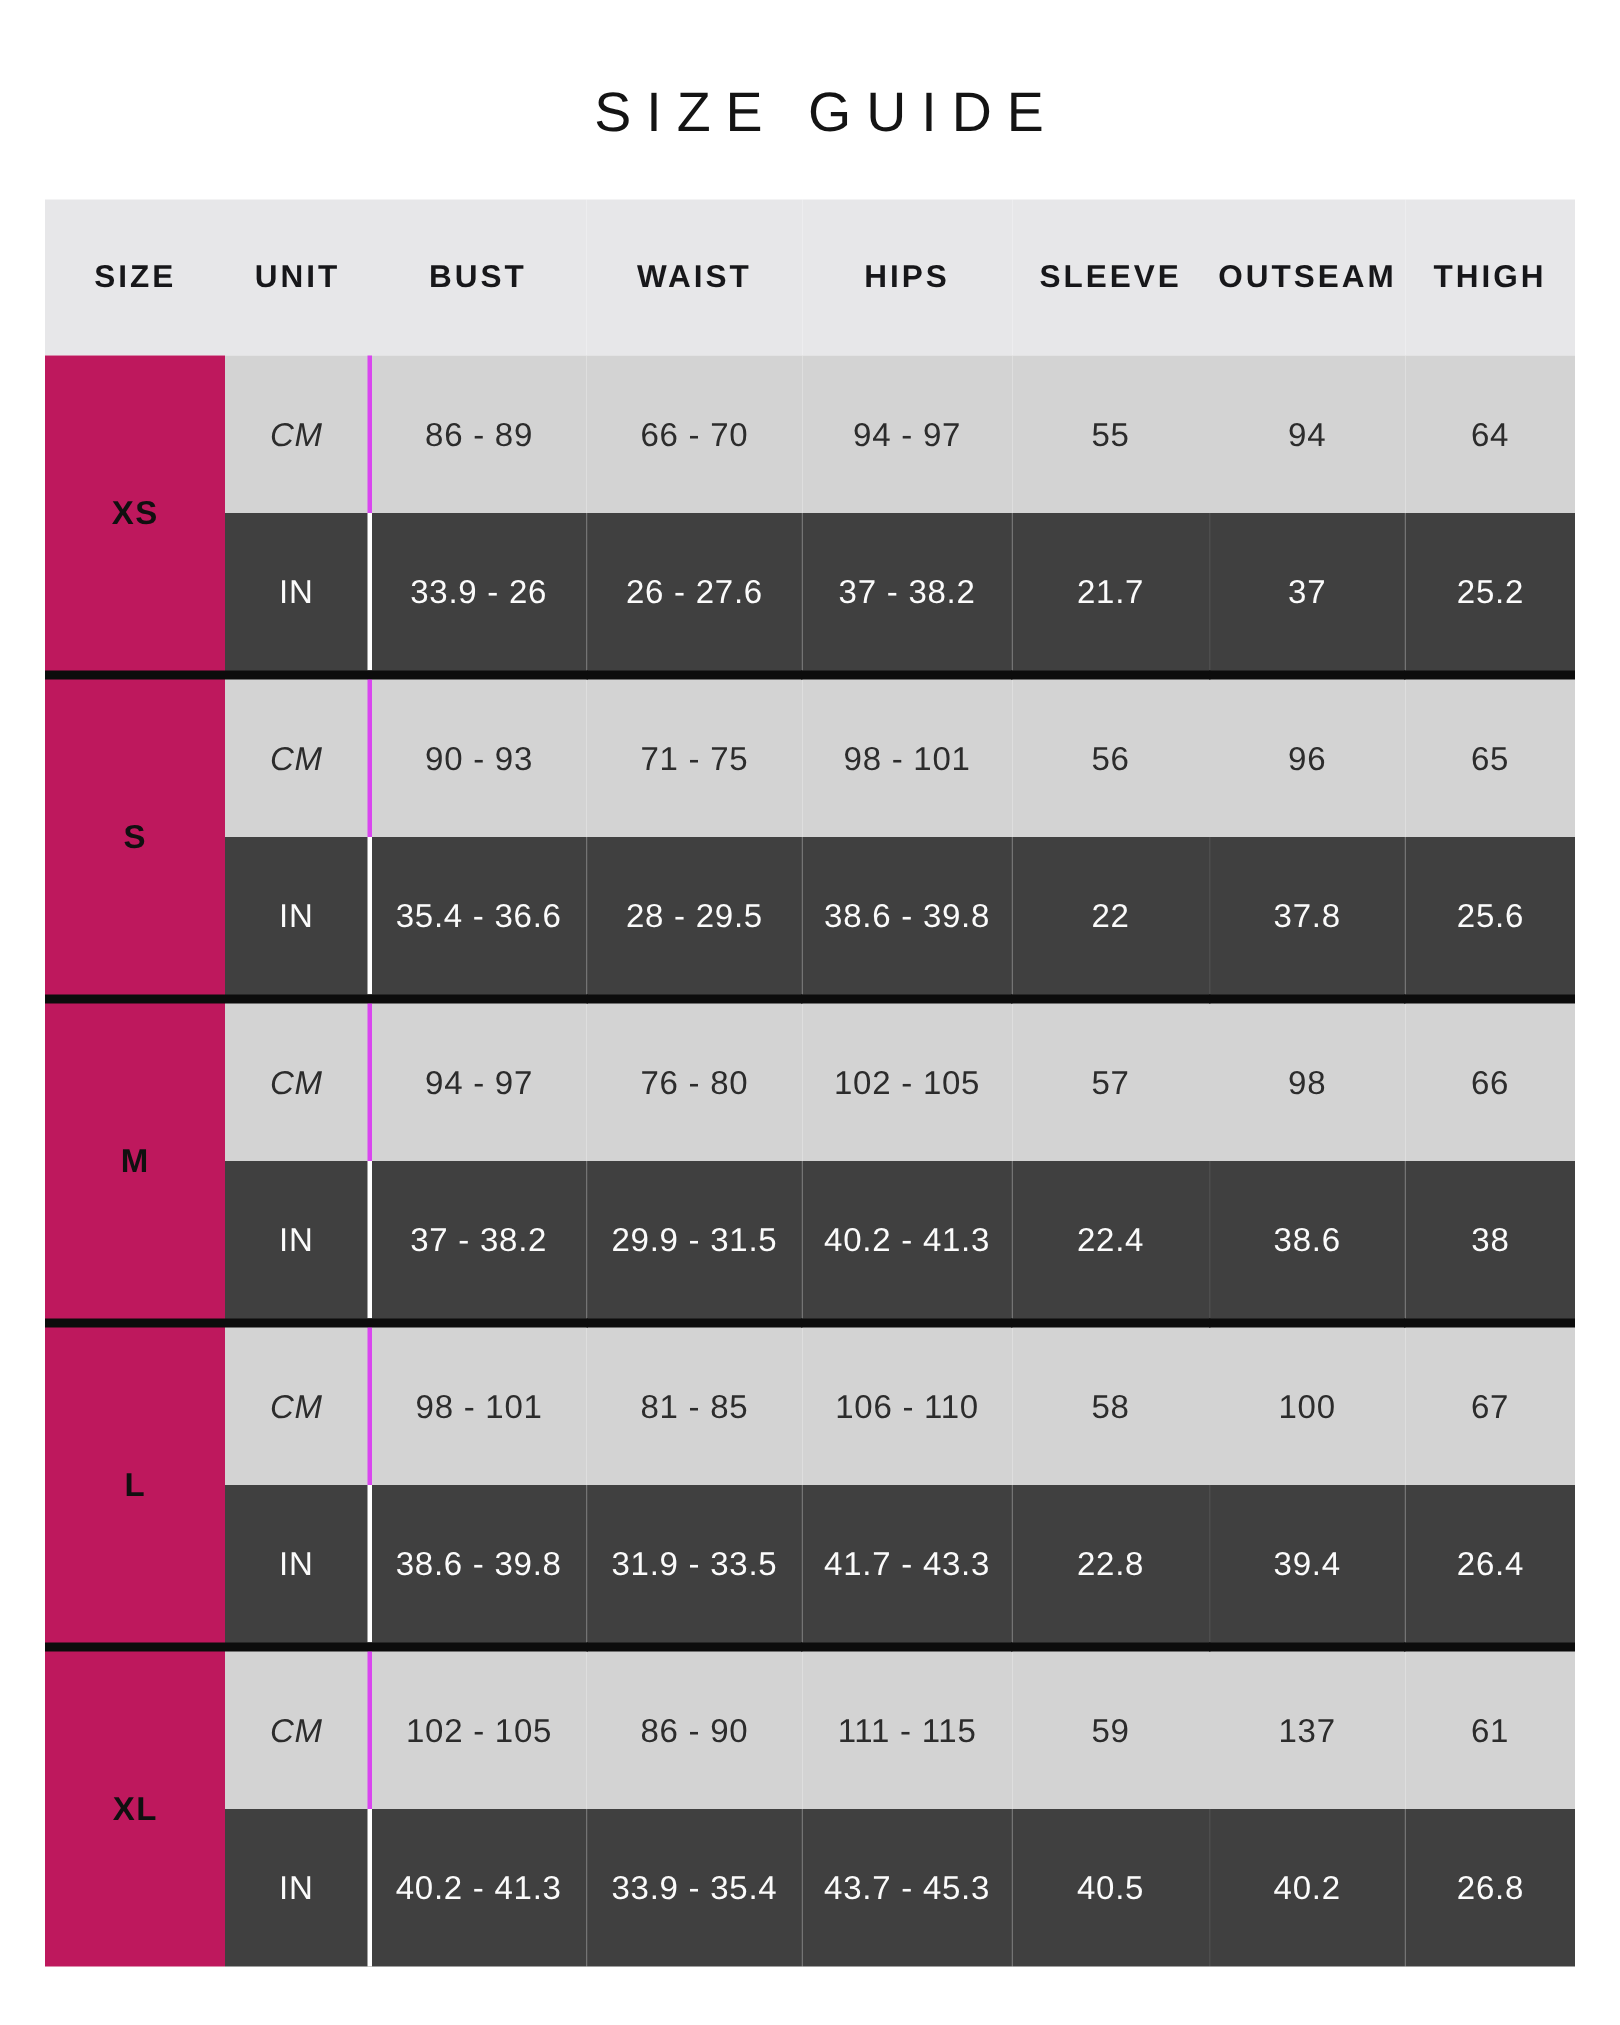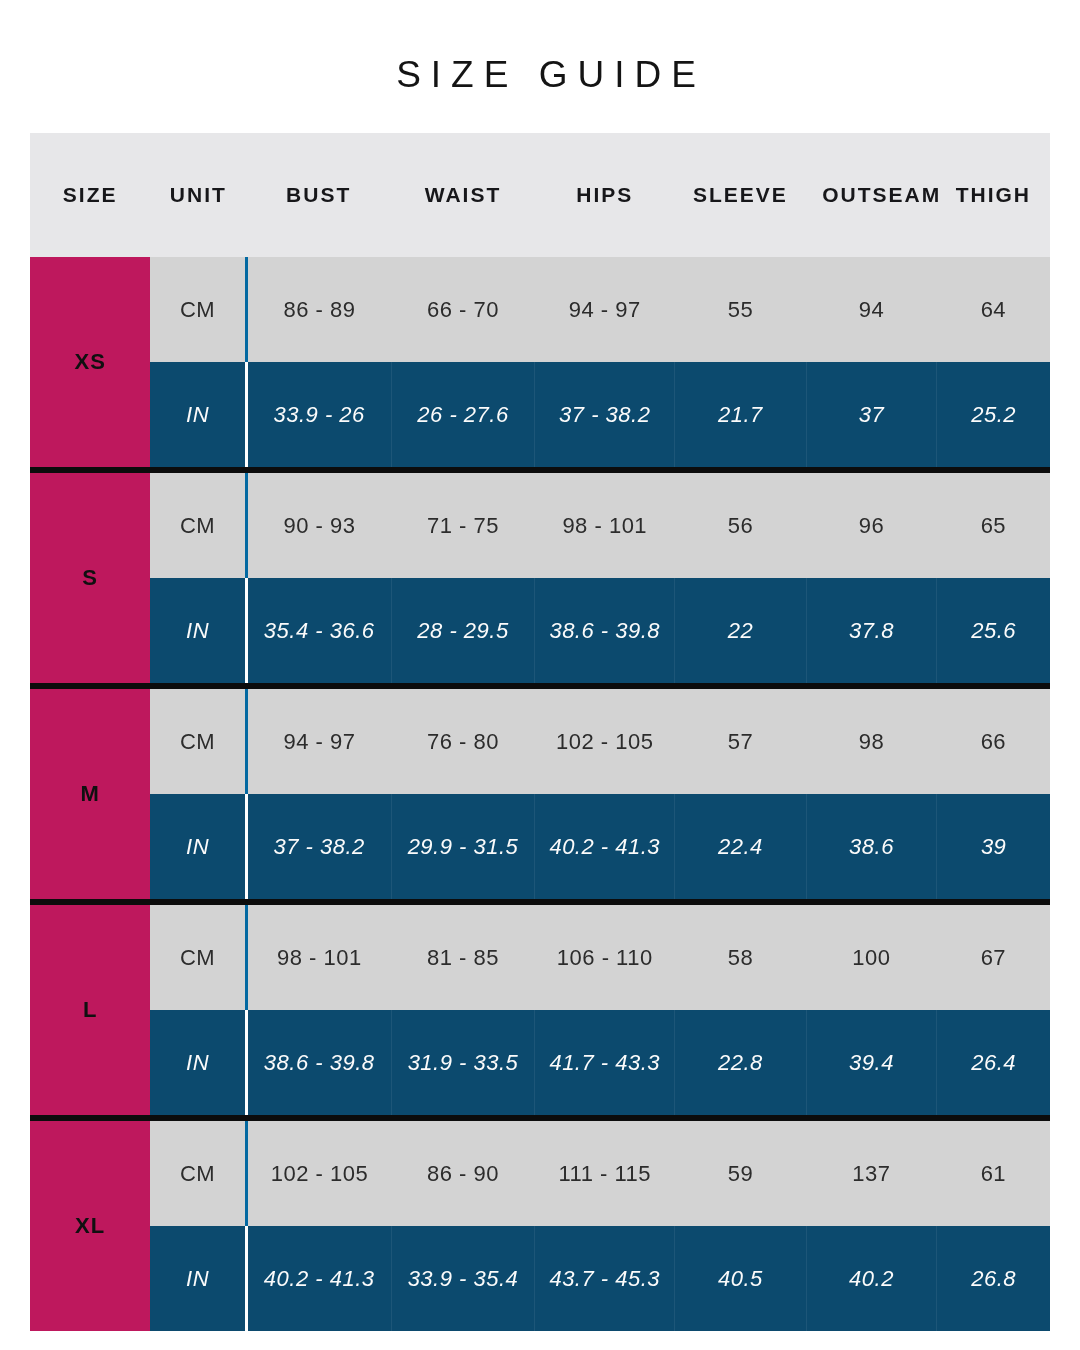--- a/index.html
+++ b/index.html
@@ -41,21 +41,21 @@
 
   thead th {
     background: #e7e7e9;
     height: 92px;
     font-size: 21px;
     font-weight: bold;
     letter-spacing: 2px;
     color: #17171a;
     text-align: center;
     vertical-align: middle;
-    padding: 16px;
+    padding: 6px;
   }
   td {
     text-align: center;
     vertical-align: middle;
     height: 105px;
     padding: 0;
     font-size: 22px;
     letter-spacing: 0.5px;
   }
   tbody.size-group { border-bottom: 6px solid #0c0c0c; }
@@ -68,25 +68,24 @@
     letter-spacing: 1px;
     color: #101010;
   }
   tr.row-cm td.unit-cell,
   tr.row-cm td.data-cell {
     background: #d3d3d3;
     color: #2c2c2c;
   }
   tr.row-in td.unit-cell,
   tr.row-in td.data-cell {
-    background: #0c4a6e;
+    background: #404040;
     color: #fbfbfb;
-    font-style: italic;
-  }
-  tr.row-cm td.unit-cell { border-right: 3px solid #0369a1; }
+  }
+  tr.row-cm td.unit-cell { border-right: 3px solid #d946ef; font-style: italic; }
   tr.row-in td.unit-cell { border-right: 3px solid #ffffff; }
   tr.row-in td.data-cell + td.data-cell { border-left: 1px solid rgba(255,255,255,0.07); }
 </style>
 </head>
 <body>
 
 <h1 class="page-title">SIZE GUIDE</h1>
 
 <table class="size-guide">
   <colgroup>
@@ -167,21 +166,21 @@
       <td class="data-cell">98</td>
       <td class="data-cell">66</td>
     </tr>
     <tr class="row-in">
       <td class="unit-cell">IN</td>
       <td class="data-cell">37 - 38.2</td>
       <td class="data-cell">29.9 - 31.5</td>
       <td class="data-cell">40.2 - 41.3</td>
       <td class="data-cell">22.4</td>
       <td class="data-cell">38.6</td>
-      <td class="data-cell">39</td>
+      <td class="data-cell">38</td>
     </tr>
   </tbody>
 
   <tbody class="size-group">
     <tr class="row-cm">
       <td class="size-cell" rowspan="2">L</td>
       <td class="unit-cell">CM</td>
       <td class="data-cell">98 - 101</td>
       <td class="data-cell">81 - 85</td>
       <td class="data-cell">106 - 110</td>

